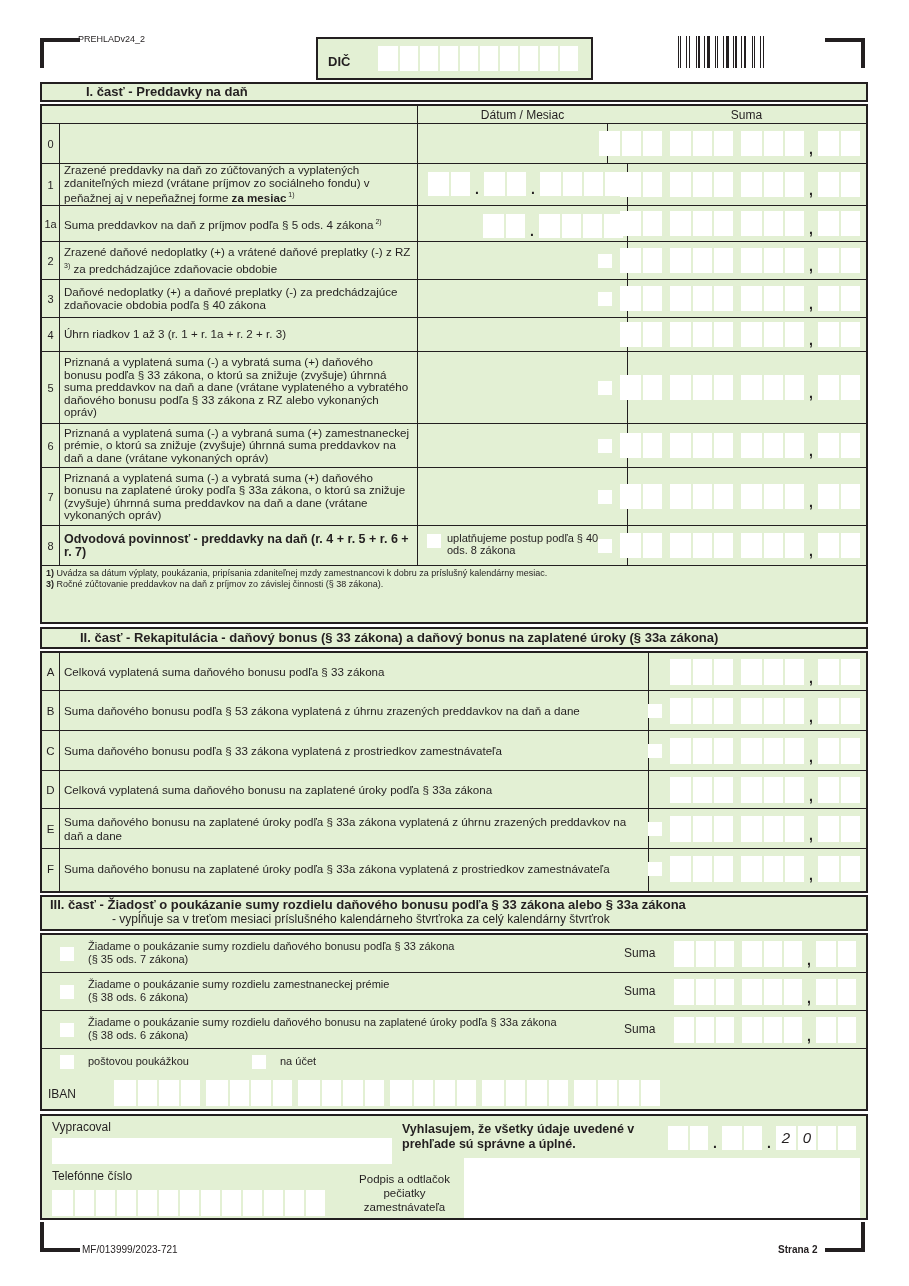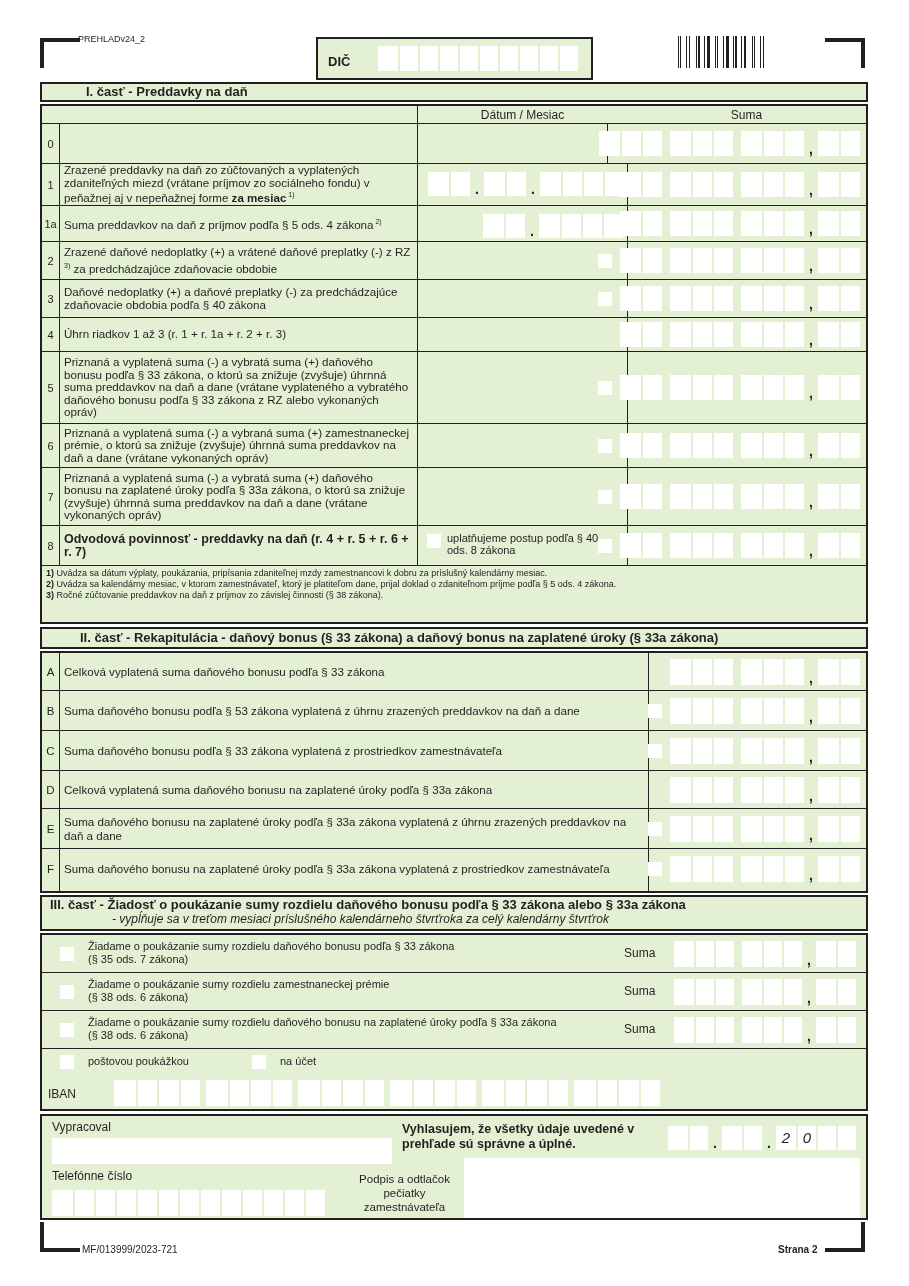--- a/index.html
+++ b/index.html
@@ -447,21 +447,20 @@
             <span class="sep">,</span>
             <div class="grp">
               <div class="cell" style="width: 21px;"></div>
               <div class="cell" style="width: 21px;"></div>
             </div>
           </div>
         </div>
       </div>
       <div style="position: absolute; left: 4px; top: 462px;">
         <div class="foot"><b>1)</b> Uvádza sa dátum výplaty, poukázania, pripísania zdaniteľnej mzdy zamestnancovi k dobru za príslušný kalendárny mesiac.</div>
-        <div class="foot"><b>2)</b> Uvádza sa kalendárny mesiac, v ktorom zamestnávateľ, ktorý je platiteľom dane, prijal doklad o zdaniteľnom príjme podľa § 5 ods. 4 zákona.</div>
         <div class="foot"><b>3)</b> Ročné zúčtovanie preddavkov na daň z príjmov zo závislej činnosti (§ 38 zákona).</div>
       </div>
     </div>
 </div>
 
 <div class="abs box green secttl" style="left:40px;top:627px;width:828px;height:22px;line-height:18px;padding-left:38px;">II. časť - Rekapitulácia - daňový bonus (§ 33 zákona) a daňový bonus na zaplatené úroky (§ 33a zákona)</div>
 <div class="abs box green" style="left:40px;top:651px;width:828px;height:242px;">
   <div id="p2" style="position:relative;width:100%;height:100%;">
       <div style="position: absolute; left: 17px; top: 0px; width: 1px; height: 100%; background: rgb(35, 31, 32);"></div>
       <div style="position: absolute; left: 606px; top: 0px; width: 1px; height: 100%; background: rgb(35, 31, 32);"></div>
@@ -611,21 +610,21 @@
               <div class="cell" style="width: 21px;"></div>
             </div>
           </div>
         </div>
       </div>
     </div>
 </div>
 
 <div class="abs box green" style="left:40px;top:895px;width:828px;height:36px;">
   <div style="font-weight:bold;font-size:13px;padding-left:8px;line-height:15px;">III. časť - Žiadosť o poukázanie sumy rozdielu daňového bonusu podľa § 33 zákona alebo § 33a zákona</div>
-  <div style="font-size:12px;padding-left:70px;line-height:14px;font-style:italic;">- vypĺňuje sa v treťom mesiaci príslušného kalendárneho štvrťroka za celý kalendárny štvrťrok</div>
+  <div style="font-size:12px;padding-left:70px;line-height:14px;">- vypĺňuje sa v treťom mesiaci príslušného kalendárneho štvrťroka za celý kalendárny štvrťrok</div>
 </div>
 <div class="abs box green" style="left:40px;top:933px;width:828px;height:178px;">
   <div id="p3" style="position:relative;width:100%;height:100%;">
       <div style="position: absolute; left: 0px; top: 0px; width: 100%; height: 38px; border-bottom: 1px solid rgb(35, 31, 32);">
         <div class="chk" style="position: absolute; left: 18px; top: 12px;"></div>
         <div style="position: absolute; left: 46px; top: 5px; font-size: 11px; line-height: 13px;">
           <div>Žiadame o poukázanie sumy rozdielu daňového bonusu podľa § 33 zákona</div>
           <div>(§ 35 ods. 7 zákona)</div>
         </div>
         <div style="position: absolute; left: 582px; top: 11px; font-size: 12px;">Suma</div>

